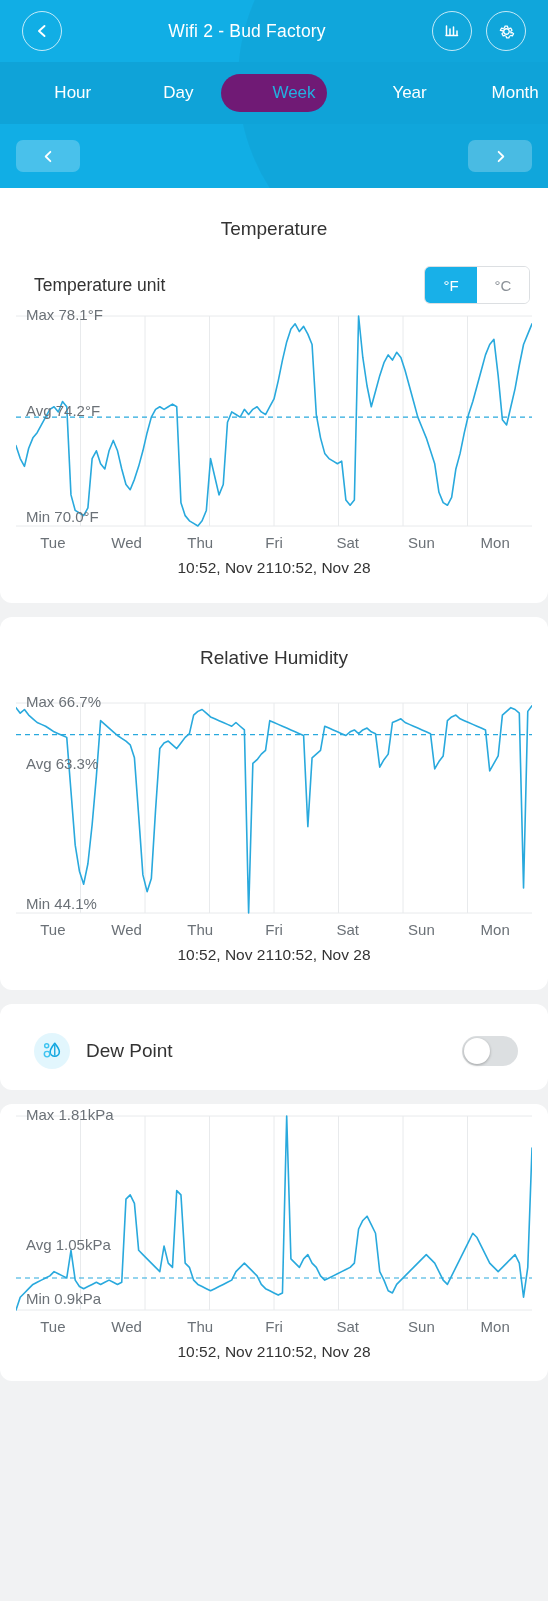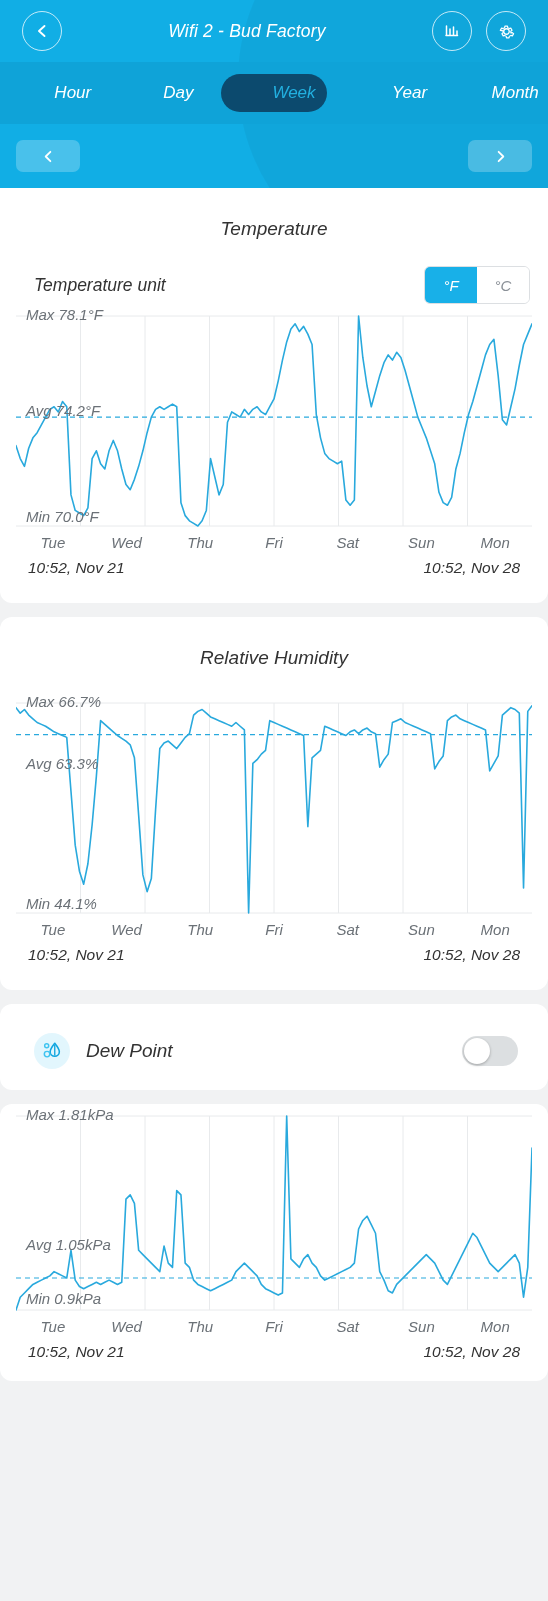--- a/index.html
+++ b/index.html
@@ -2,21 +2,21 @@
 <html><head>
 <meta charset="utf-8">
 <style>
   * { box-sizing: border-box; margin: 0; padding: 0; }
   html, body {
     width: 548px; height: 1601px;
     background: #f1f2f3;
     font-family: "Liberation Sans", sans-serif;
     overflow: hidden;
   }
-  .screen { width: 548px; height: 1222px; position: relative; background: #f1f2f3; font-style: italic; }
+  .screen { width: 548px; height: 1222px; position: relative; background: #f1f2f3; }
 
   
   .header-wrap { background: #11aee5; position: relative; overflow: hidden; }
   .header-wrap::after {
     content: ""; position: absolute; right: -90px; top: -120px;
     width: 400px; height: 400px; border-radius: 50%;
     background: rgba(0,0,0,0.045); pointer-events: none;
   }
   .titlebar {
     height: 62px; display: flex; align-items: center;
@@ -37,21 +37,21 @@
   .tabbar {
     height: 62px; display: flex; align-items: center;
     background: #0fa3d8; position: relative; z-index: 2;
   }
   .tab {
     flex: 1 1 0; text-align: center; color: #fff; font-size: 17px;
     line-height: 38px;
     padding-left: 40px;
   }
   .tab.active {
-    background: #0c4a6e; color: #22b0e0; border-radius: 19px;
+    background: #701a75; color: #22b0e0; border-radius: 19px;
     margin: 0 10px; font-weight: 400;
   }
   .navbar {
     height: 64px; display: flex; align-items: center;
     justify-content: space-between; padding: 0 16px;
     position: relative; z-index: 2;
   }
   .nav-btn {
     width: 64px; height: 32px; border-radius: 7px;
     background: rgba(255,255,255,0.24);
@@ -88,21 +88,21 @@
     white-space: nowrap; z-index: 4;
   }
   .chart-svg { display: block; width: 100%; }
   .axis-days {
     display: flex; padding: 0 16px; margin-top: 4px;
   }
   .axis-days span {
     flex: 1 1 0; text-align: center; font-size: 15px; color: #6b7177;
   }
   .axis-range {
-    display: flex; justify-content: space-between;
+    display: flex; justify-content: center;
     padding: 8px 28px 0 28px; font-size: 15.5px; color: #333;
   }
 
   
   .row-flex {
     display: flex; align-items: center; padding: 8px 30px 0 34px;
     height: 86px;
   }
   .dew-icon {
     width: 36px; height: 36px; border-radius: 50%;

